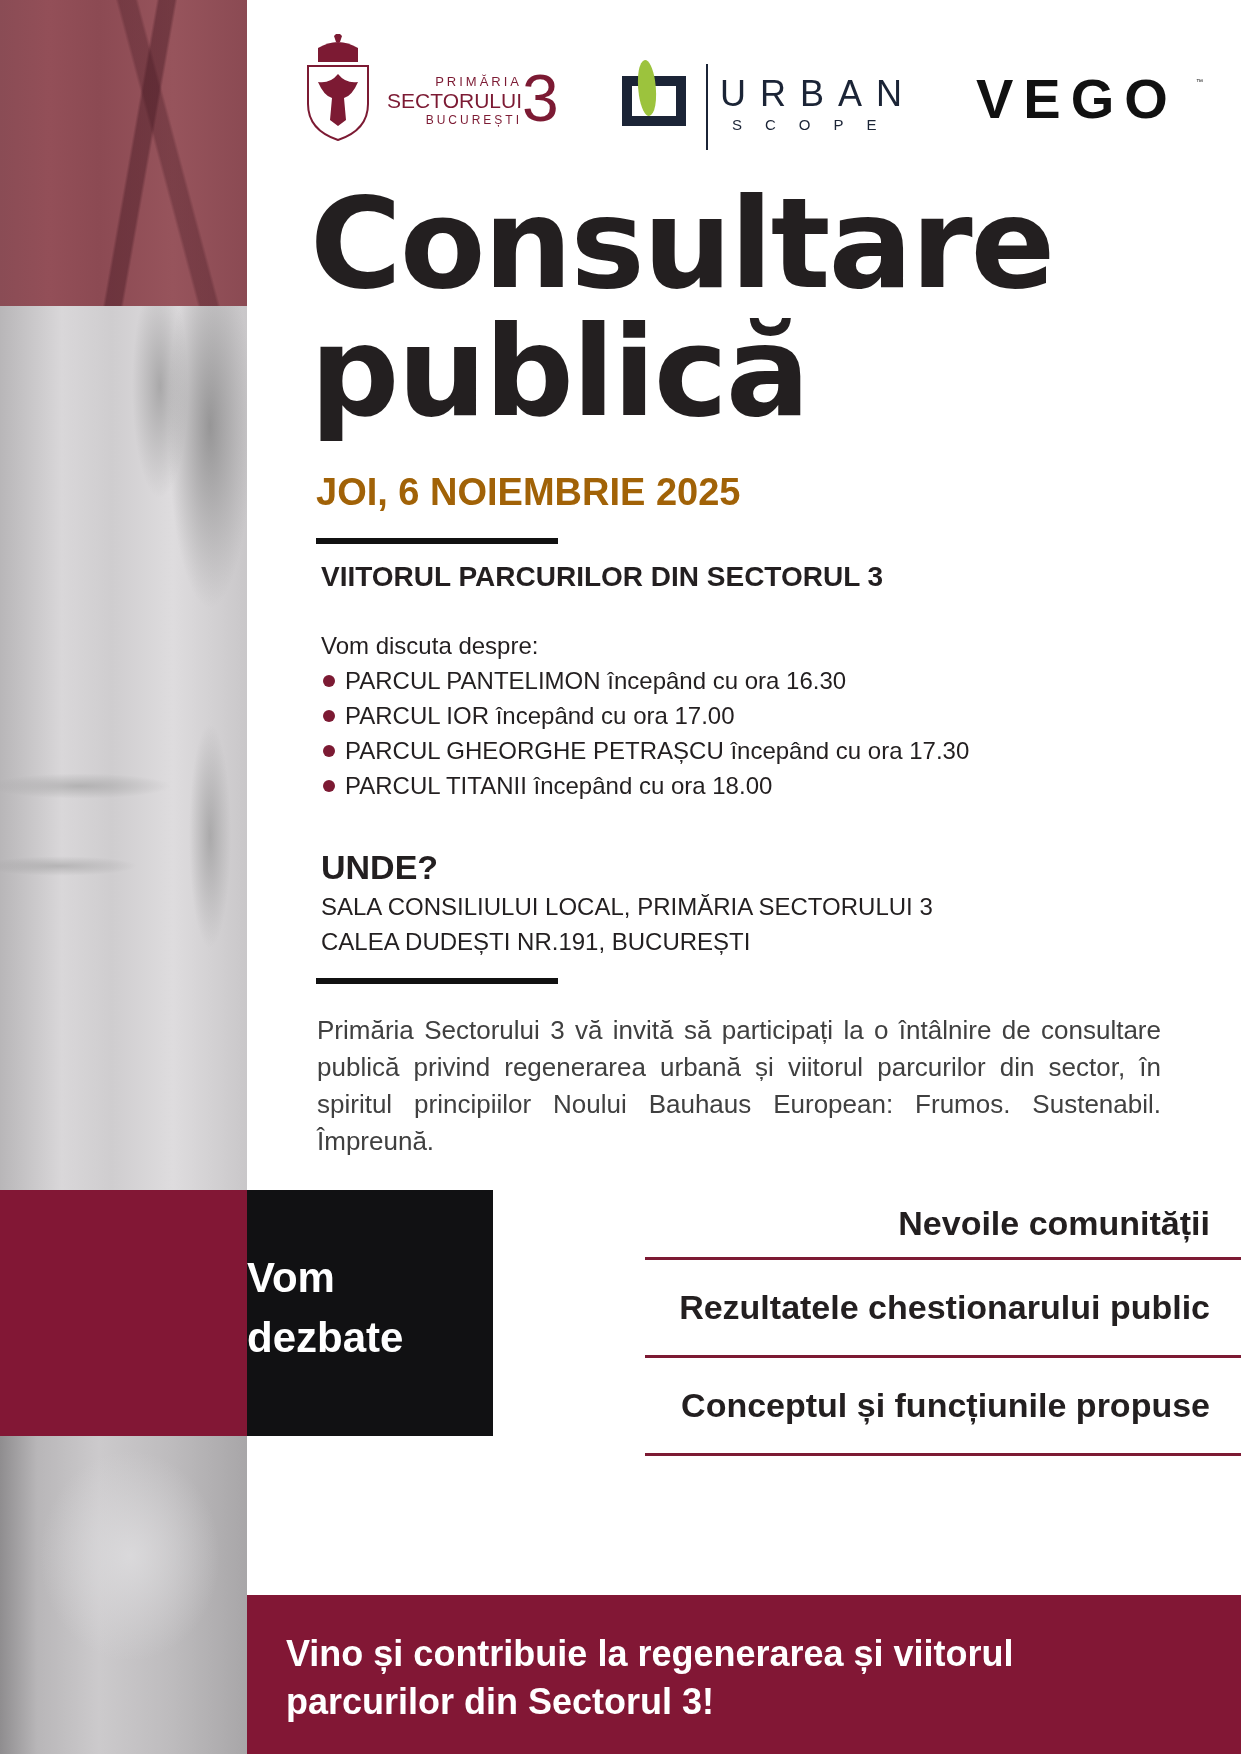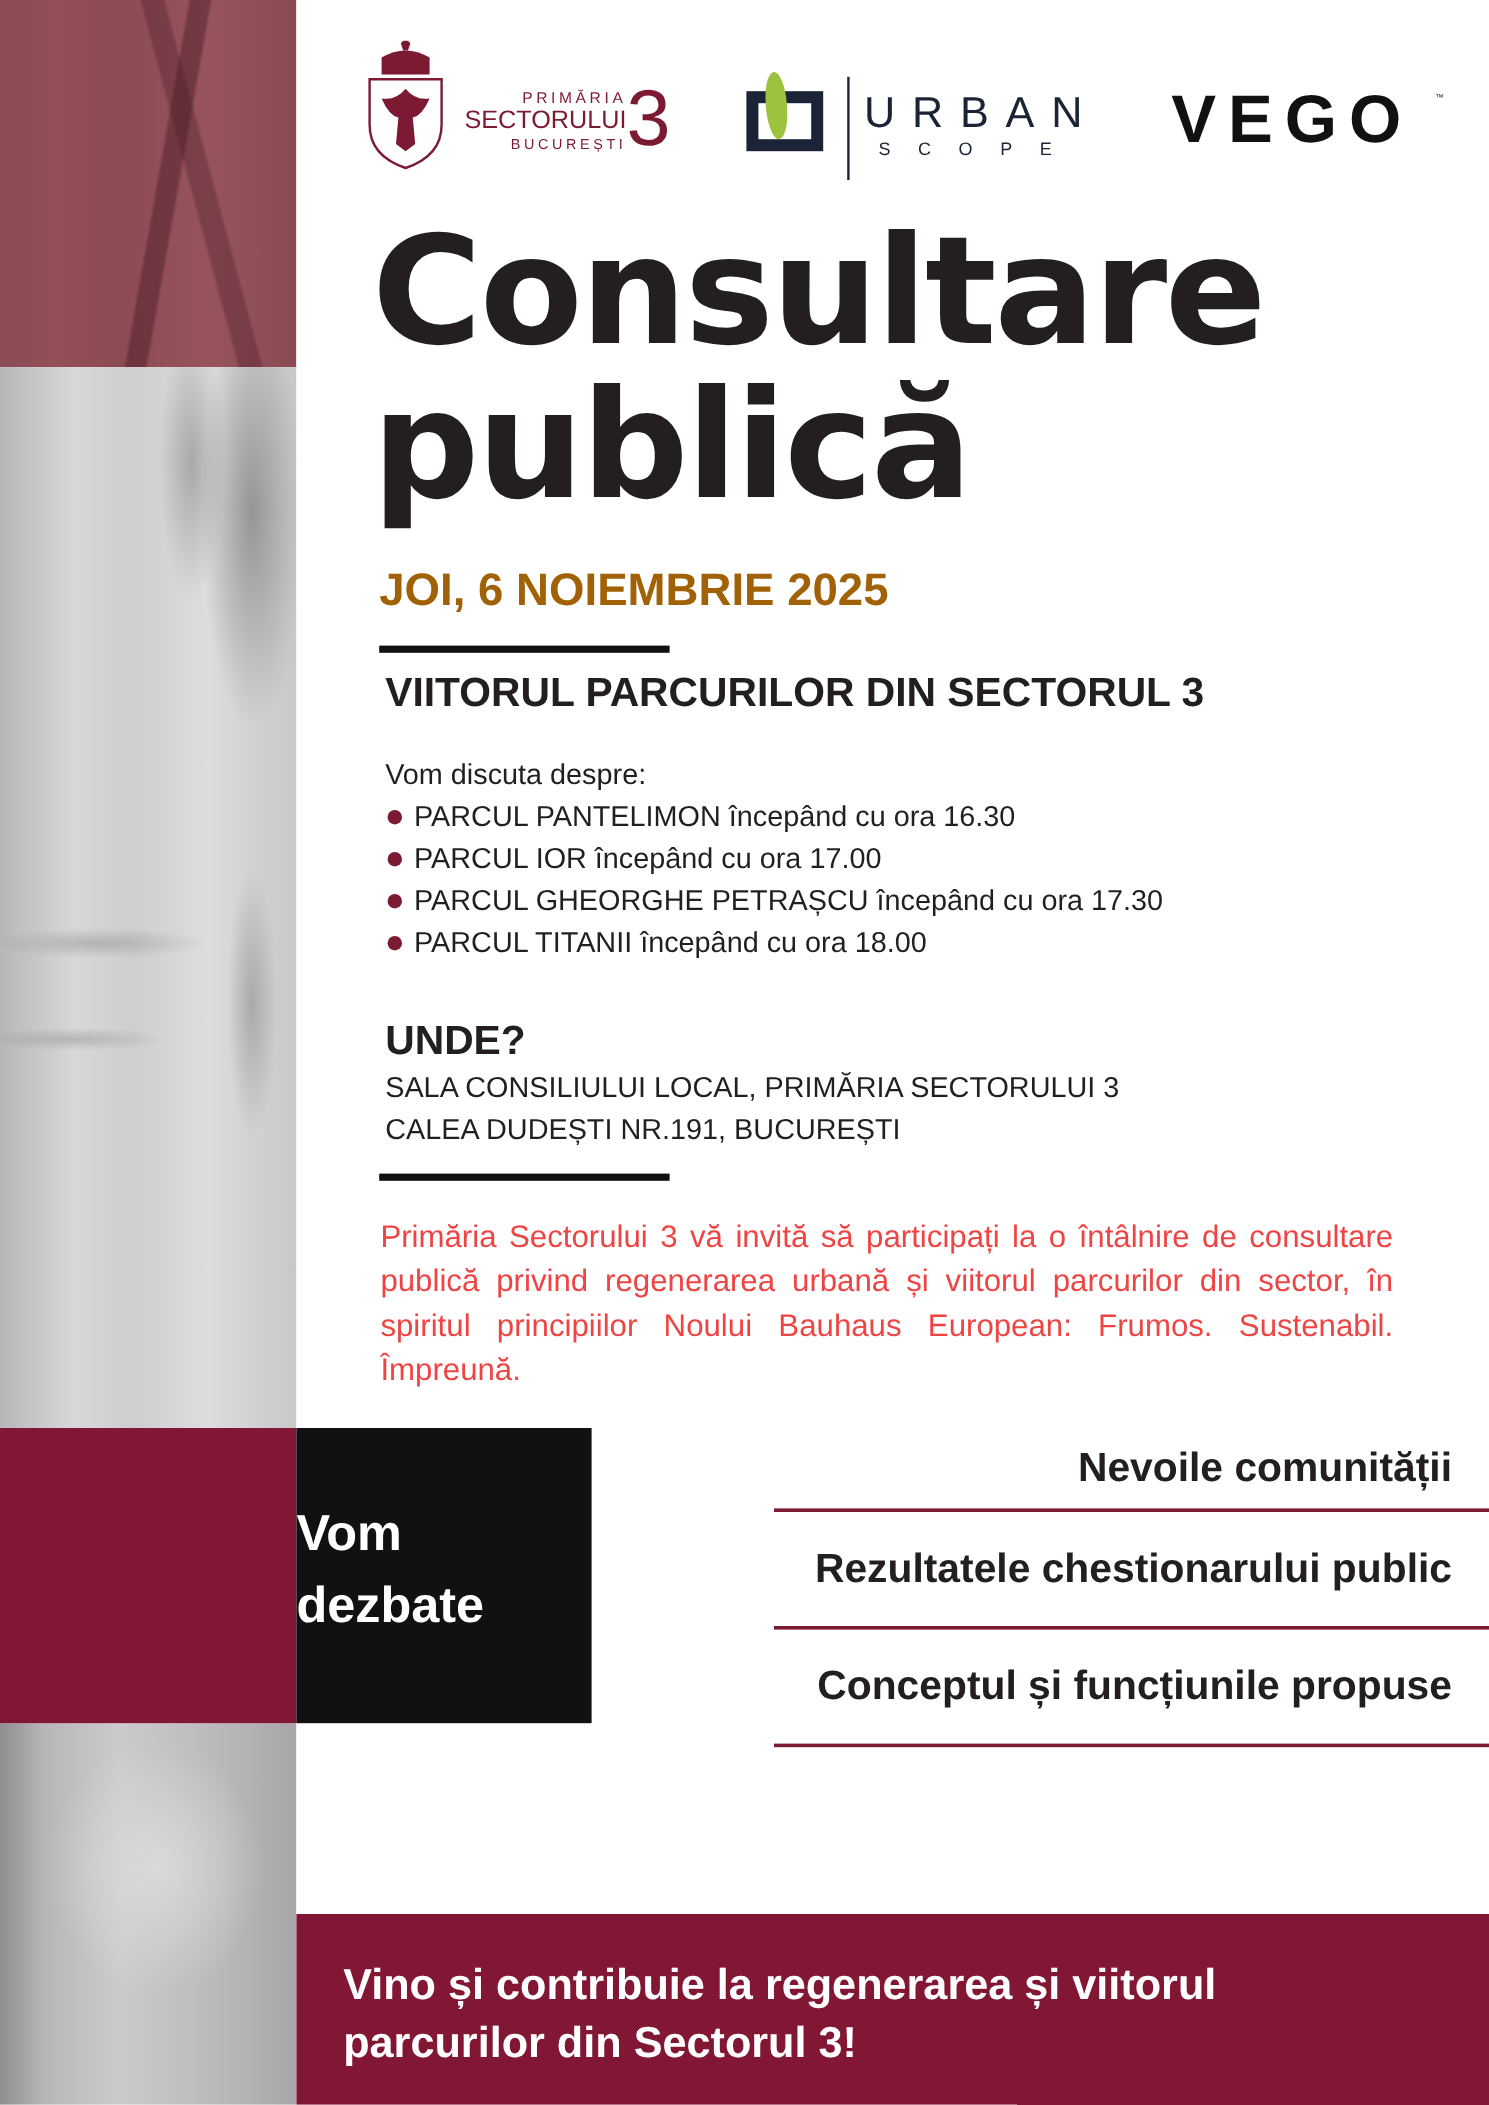--- a/index.html
+++ b/index.html
@@ -45,32 +45,32 @@
 
   .logo-vego { position: absolute; left: 976px; top: 64px; font-size: 56px; font-weight: 700; letter-spacing: 10px; color: #111; line-height: 70px; }
   .vego-tm { position: absolute; left: 1196px; top: 78px; font-size: 7px; color: #111; }
 
   
   .title { position: absolute; left: 310px; top: 180px; font-size: 125px; line-height: 128px; font-weight: 900; color: #231f20; letter-spacing: -2px; font-family: "DejaVu Sans", sans-serif; }
   .date { position: absolute; left: 316px; top: 470px; font-size: 38px; line-height: 44px; font-weight: 700; color: #a16207; }
   .rule { position: absolute; height: 6px; background: #111; }
   .rule-1 { left: 316px; top: 538px; width: 242px; }
   .rule-2 { left: 316px; top: 978px; width: 242px; }
-  .subtitle { position: absolute; left: 321px; top: 556px; font-size: 34px; line-height: 42px; font-weight: 700; color: #231f20; }
+  .subtitle { position: absolute; left: 321px; top: 556px; font-size: 28px; line-height: 42px; font-weight: 700; color: #231f20; }
 
   .discuss { position: absolute; left: 321px; top: 628px; font-size: 24px; line-height: 35px; color: #231f20; }
   .bullet-row { display: flex; align-items: center; text-align: right; }
   .bullet { width: 12px; height: 12px; border-radius: 50%; background: #7c1a33; margin-right: 10px; margin-left: 2px; }
 
   .where-h { position: absolute; left: 321px; top: 846px; font-size: 34px; line-height: 42px; font-weight: 700; color: #231f20; }
   .where-l { position: absolute; left: 321px; font-size: 24px; line-height: 34px; color: #231f20; }
   .where-1 { top: 890px; }
   .where-2 { top: 925px; }
 
-  .para { position: absolute; left: 317px; top: 1012px; width: 844px; font-size: 26px; line-height: 37px; text-align: justify; color: #ef4444; }
+  .para { position: absolute; left: 317px; top: 1012px; width: 844px; font-size: 26px; line-height: 37px; text-align: justify; color: #404040; }
 
   
   .band-red { position: absolute; left: 0; top: 1190px; width: 247px; height: 246px; background: #821735; }
   .band-black { position: absolute; left: 247px; top: 1190px; width: 246px; height: 246px; background: #111113; }
   .band-text { position: absolute; left: 247px; top: 1248px; width: 222px; text-align: left; color: #fff; font-size: 42px; line-height: 60px; font-weight: 700; }
 
   .topics { position: absolute; left: 645px; top: 1190px; width: 596px; }
   .topic { height: 98px; border-bottom: 3px solid #7c1a33; display: flex; align-items: center; justify-content: flex-end; padding-right: 31px; font-size: 34px; font-weight: 600; color: #231f20; }
   .topic:first-child { height: 70px; align-items: flex-start; padding-top: 14px; }
 

